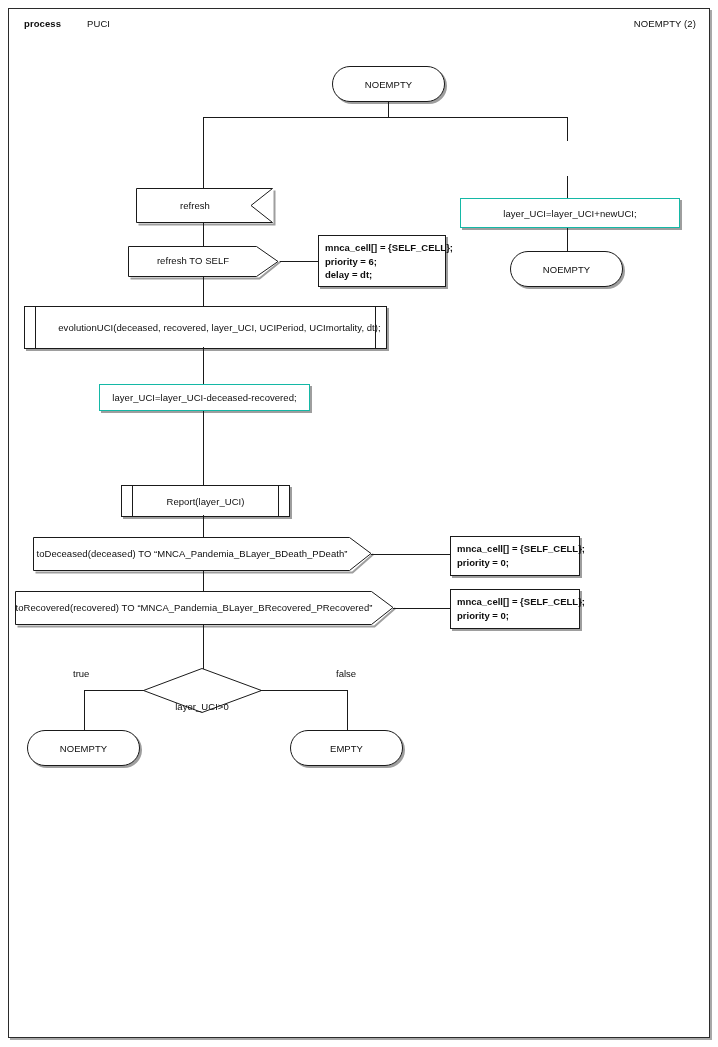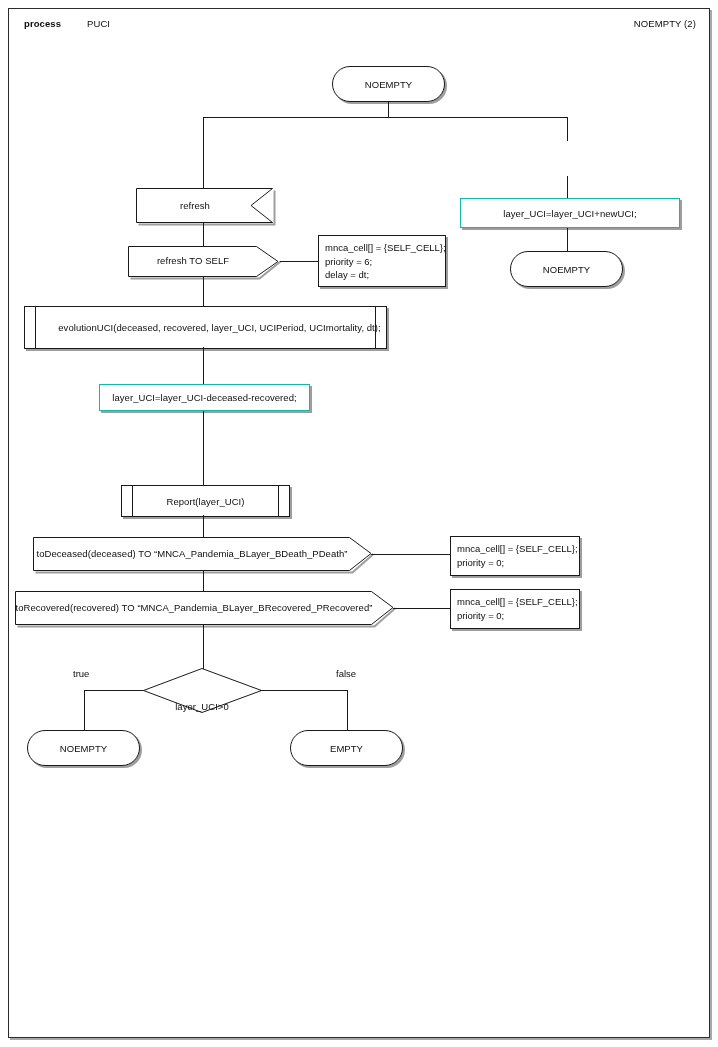--- a/index.html
+++ b/index.html
@@ -110,20 +110,21 @@
     box-sizing:border-box;
     border:1px solid #1a1a1a;
     border-left:none;
     background:#fff;
     font-size:9.5px;
     color:#0d0d0d;
     line-height:13.5px;
     padding:5px 0 5px 7px;
     white-space:nowrap;
     box-shadow:2px 2px 0 0 #9e9e9e;
+    font-weight:bold;
   }
   .cmt .ltick{
     position:absolute;
     left:0; top:0;
     width:1px; height:100%;
     background:#1a1a1a;
   }
 
   
   .blabel{

